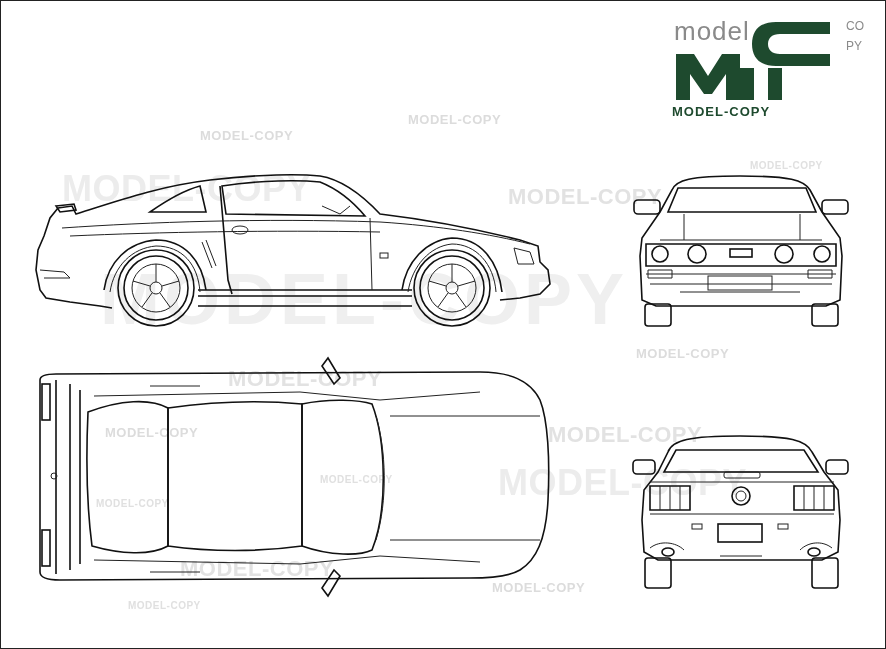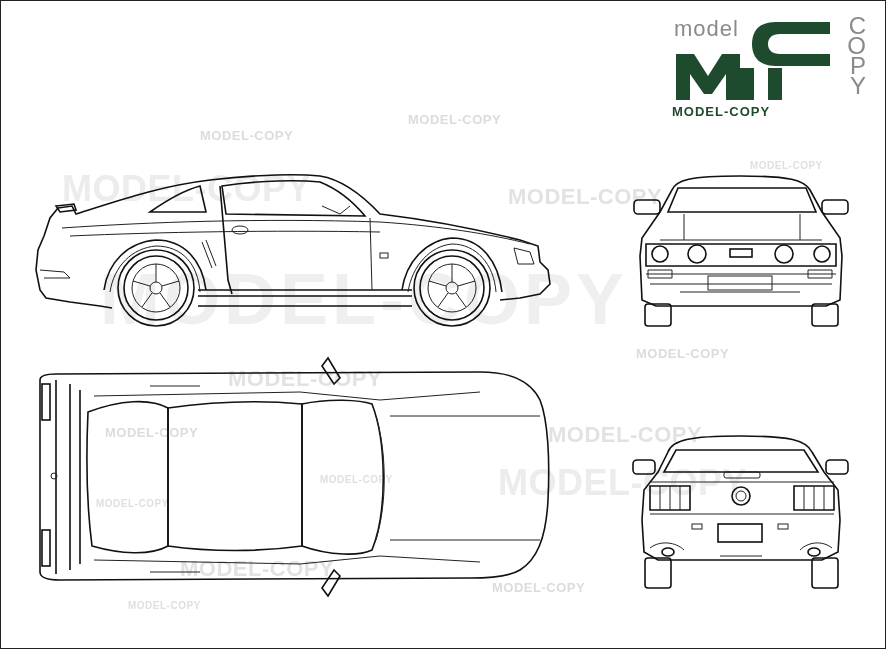--- a/index.html
+++ b/index.html
@@ -5,22 +5,22 @@
     html, body { margin: 0; padding: 0; background: #ffffff; }
     body { width: 886px; height: 649px; position: relative; overflow: hidden; font-family: "Liberation Sans", sans-serif; }
     .frame { position: absolute; left: 0; top: 0; width: 884px; height: 647px; border: 1px solid #222; }
     .wm { position: absolute; color: #e2e2e2; font-weight: bold; letter-spacing: 0.5px; white-space: nowrap; font-family: "Liberation Sans", sans-serif; user-select: none; }
     .wm-sm { font-size: 13px; color: #dcdcdc; }
     .wm-xs { font-size: 10px; color: #e0e0e0; }
     .wm-md { font-size: 22px; }
     .wm-lg { font-size: 36px; color: #ececec; }
     .wm-xl { font-size: 72px; color: #efefef; letter-spacing: 4px; }
     .logo { position: absolute; left: 668px; top: 12px; width: 200px; height: 110px; }
-    .logo-model { position: absolute; left: 6px; top: 4px; font-size: 22px; color: #8a8a8a; letter-spacing: 1px; }
-    .logo-copy-vert { position: absolute; right: 2px; top: 4px; font-size: 24px; color: #8a8a8a; width: 20px; line-height: 20px; text-align: right; word-break: break-all; }
+    .logo-model { position: absolute; left: 6px; top: 4px; font-size: 26px; color: #8a8a8a; letter-spacing: 1px; }
+    .logo-copy-vert { position: absolute; right: 2px; top: 4px; font-size: 12px; color: #8a8a8a; width: 20px; line-height: 20px; text-align: left; word-break: break-all; }
     .logo-bottom { position: absolute; left: 4px; top: 92px; font-size: 13px; font-weight: bold; color: #1e4a2e; letter-spacing: 1px; }
     svg.drawing { position: absolute; left: 0; top: 0; }
     .ln { fill: none; stroke: #111; stroke-width: 1.6; }
     .ln-thin { fill: none; stroke: #222; stroke-width: 1; }
   </style>
 </head>
 <body>
 
 <div class="frame"></div>
 

